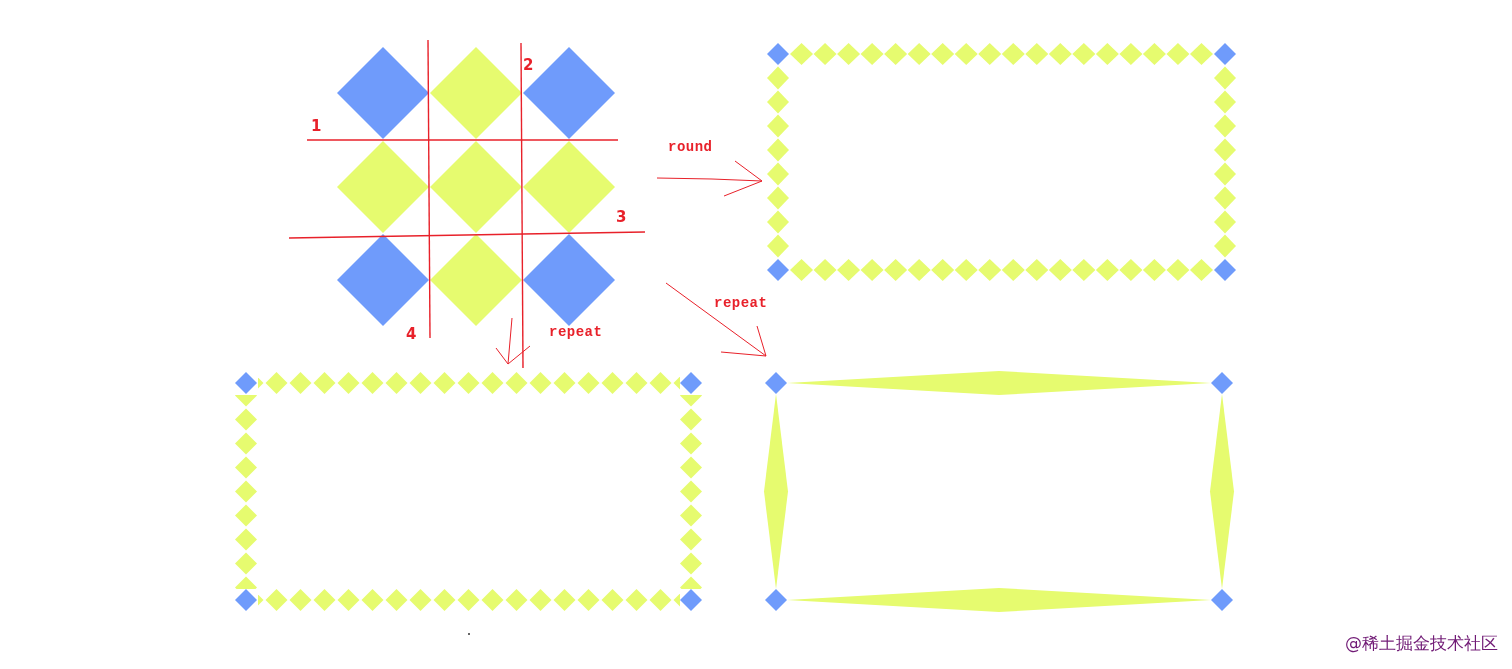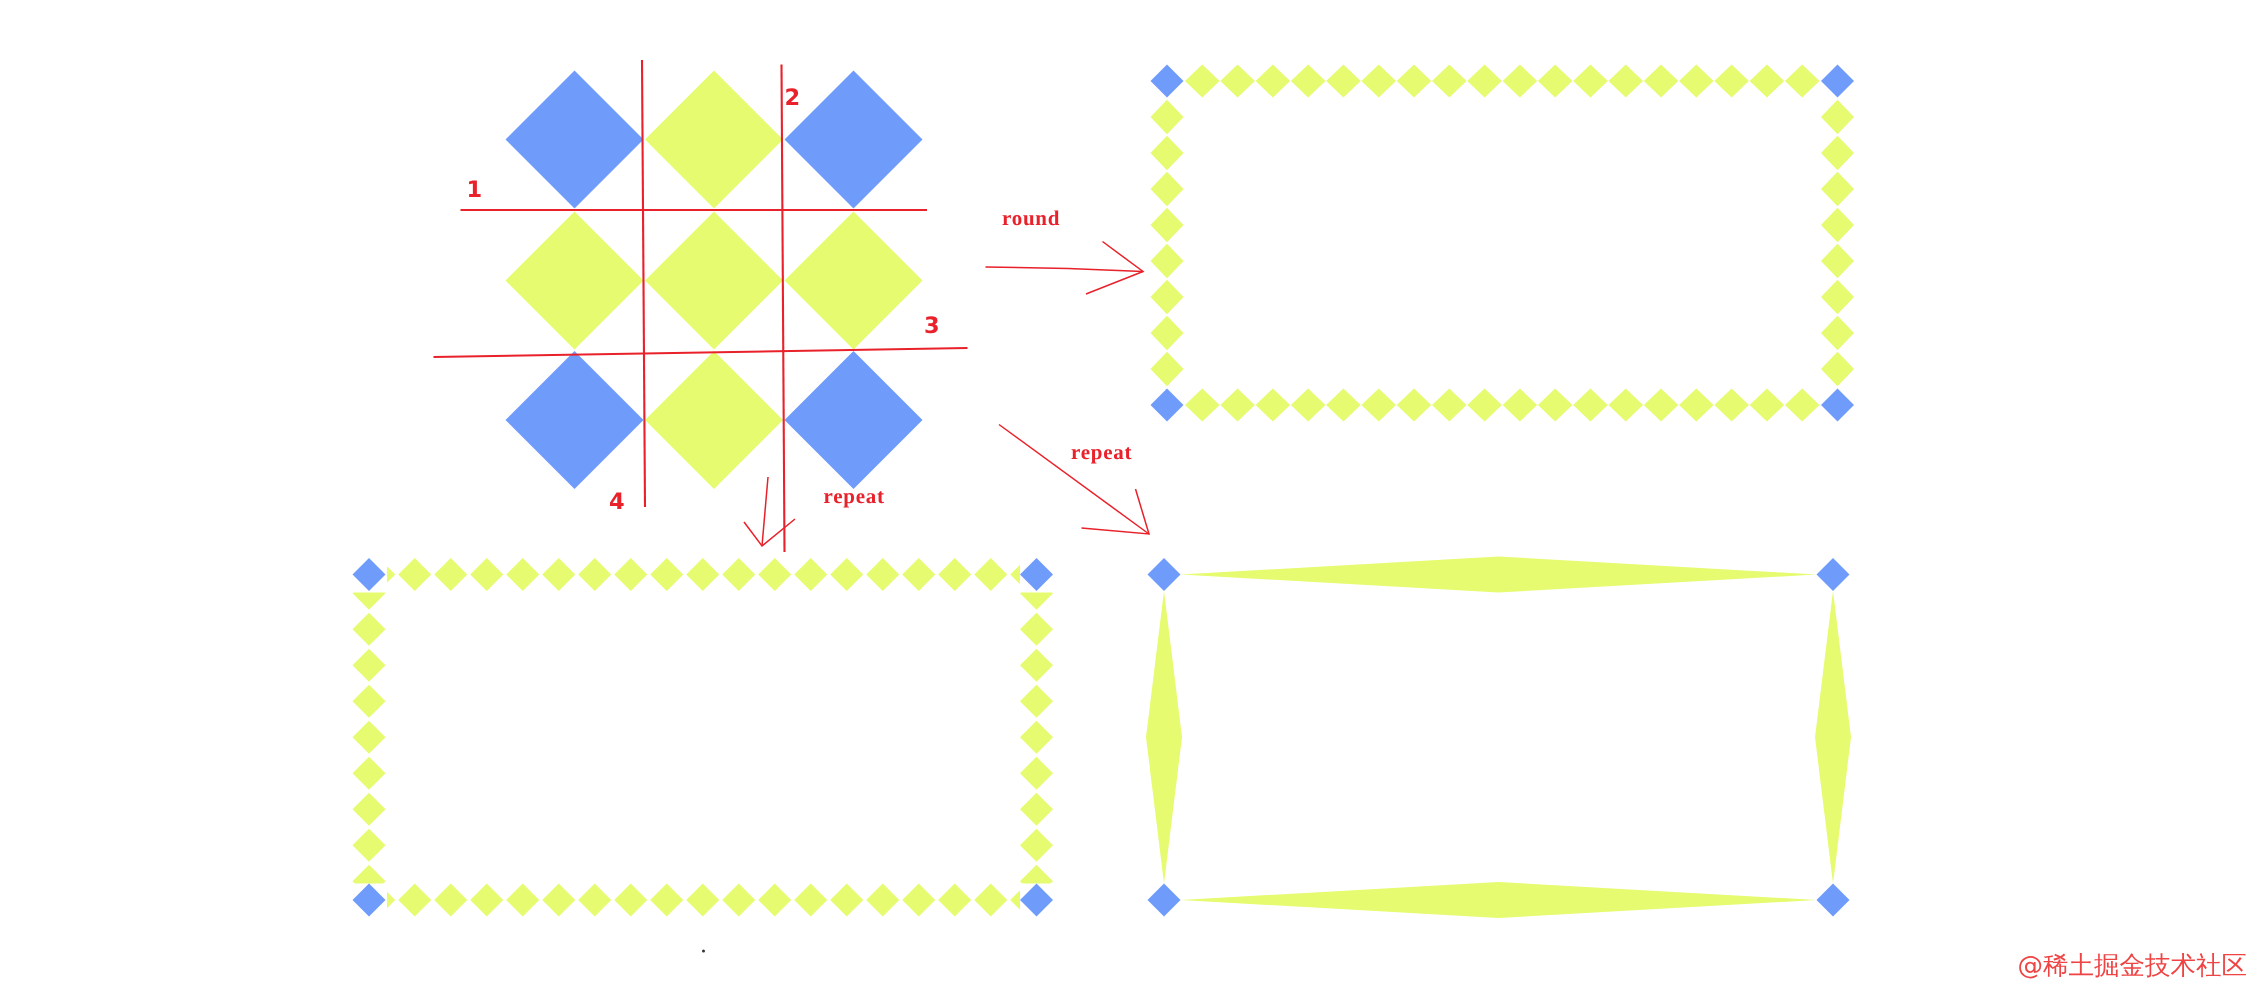--- a/index.html
+++ b/index.html
@@ -1,21 +1,21 @@
 <!DOCTYPE html>
 <html><head>
 <meta charset="utf-8">
 <style>
   html, body { margin: 0; padding: 0; background: #ffffff; }
   body { width: 1512px; height: 669px; position: relative; overflow: hidden; font-family: "DejaVu Sans Mono", "Liberation Mono", monospace; }
   #canvas { position: absolute; left: 0; top: 0; }
   .label { position: absolute; color: #e8212a; font-weight: bold; white-space: nowrap; }
   .num { font-family: "DejaVu Sans", "Liberation Sans", sans-serif; font-size: 15px; }
-  .word { font-family: Liberation Serif, serif; font-size: 14px; letter-spacing: 0.5px; }
-  .watermark { position: absolute; right: 14px; bottom: 14px; color: #ef4444; font-family: "DejaVu Sans", "Liberation Sans", sans-serif; font-size: 17px; }
+  .word { font-family: Liberation Mono, monospace; font-size: 14px; letter-spacing: 0.5px; }
+  .watermark { position: absolute; right: 14px; bottom: 14px; color: #701a75; font-family: "DejaVu Sans", "Liberation Sans", sans-serif; font-size: 17px; }
 </style>
 </head>
 <body>
 
 <svg id="canvas" width="1512" height="669" viewBox="0 0 1512 669">
   <defs>
     <clipPath id="clip-rep-top">
         <rect x="258" y="370" width="422" height="26"></rect>
       </clipPath>
     <clipPath id="clip-rep-bottom">

